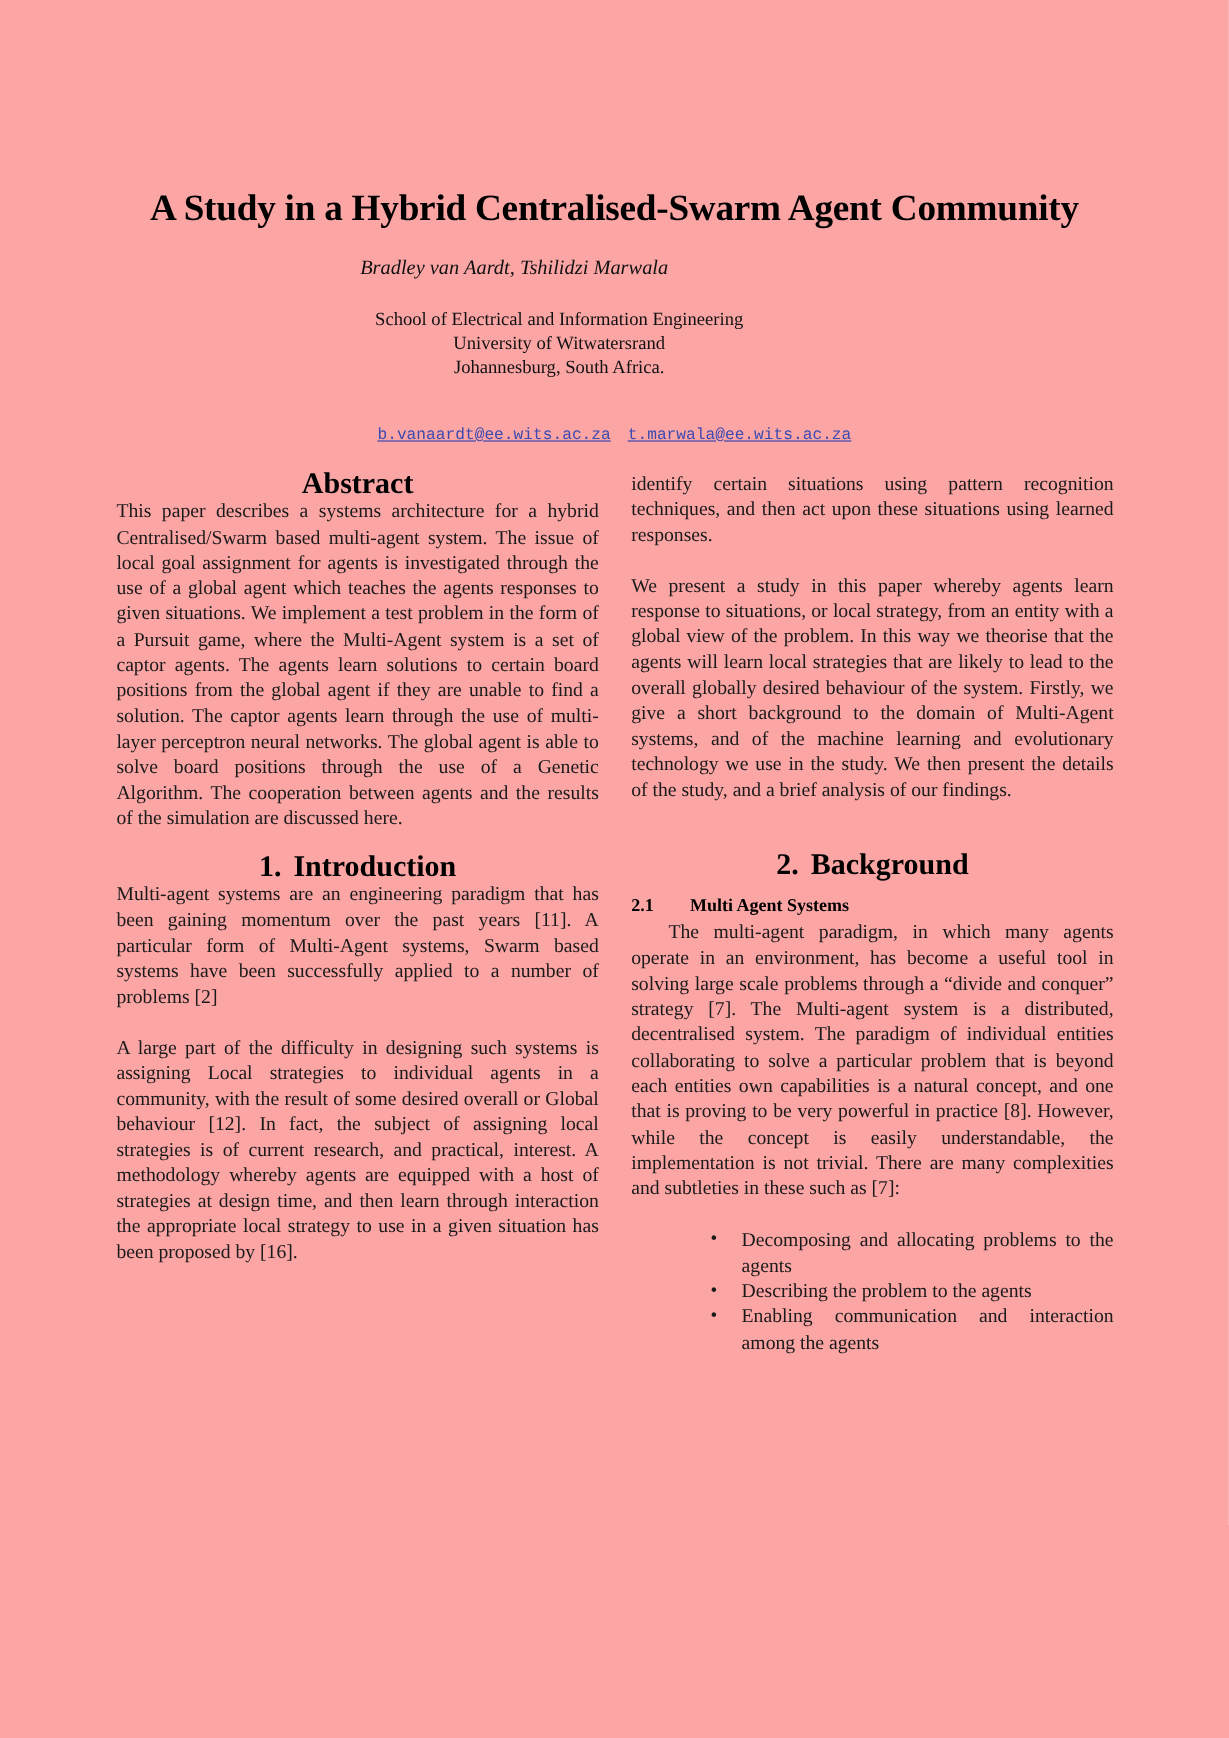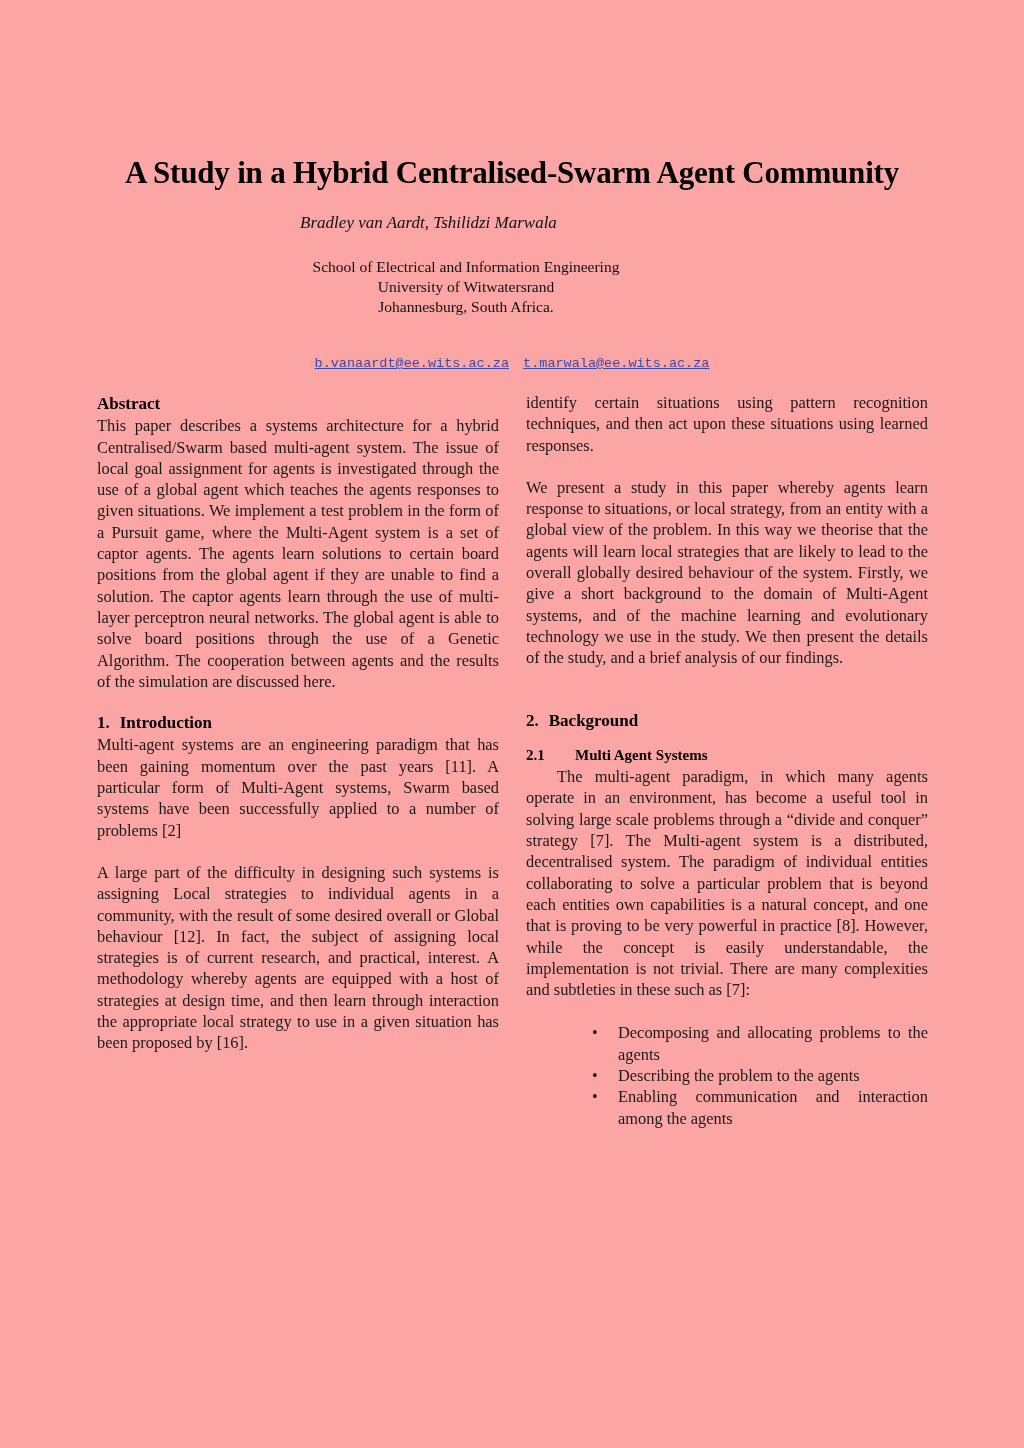--- a/index.html
+++ b/index.html
@@ -25,21 +25,21 @@
       position: absolute; left: 0; top: 336px; width: 1024px;
       text-align: center; font-family: "Liberation Mono", "DejaVu Sans Mono", monospace; font-size: 13.5px; margin-top: 20px;
     }
     .emails a { color: #3a4ab0; text-decoration: underline; margin: 0 3px; }
 
     .col { position: absolute; top: 392px; width: 402px; font-size: 16.4px; line-height: 21.3px; color: #1a1a1a; }
     .col.left { left: 97px; }
     .col.right { left: 526px; }
 
     .heading {
-      font-weight: bold; font-size: 17px; color: #000;
+      text-align: center; font-weight: bold; font-size: 25px; color: #000;
       font-family: "Liberation Serif", serif;
     }
     .heading .num { margin-right: 10px; }
     p.just { text-align: justify; text-align-last: left; }
     .gap { height: 21px; }
 
     .subhead { font-weight: bold; font-size: 15px; color: #000; margin-top: 14px; }
     .subhead .num { display: inline-block; width: 49px; }
     .indent { text-indent: 31px; }
 

